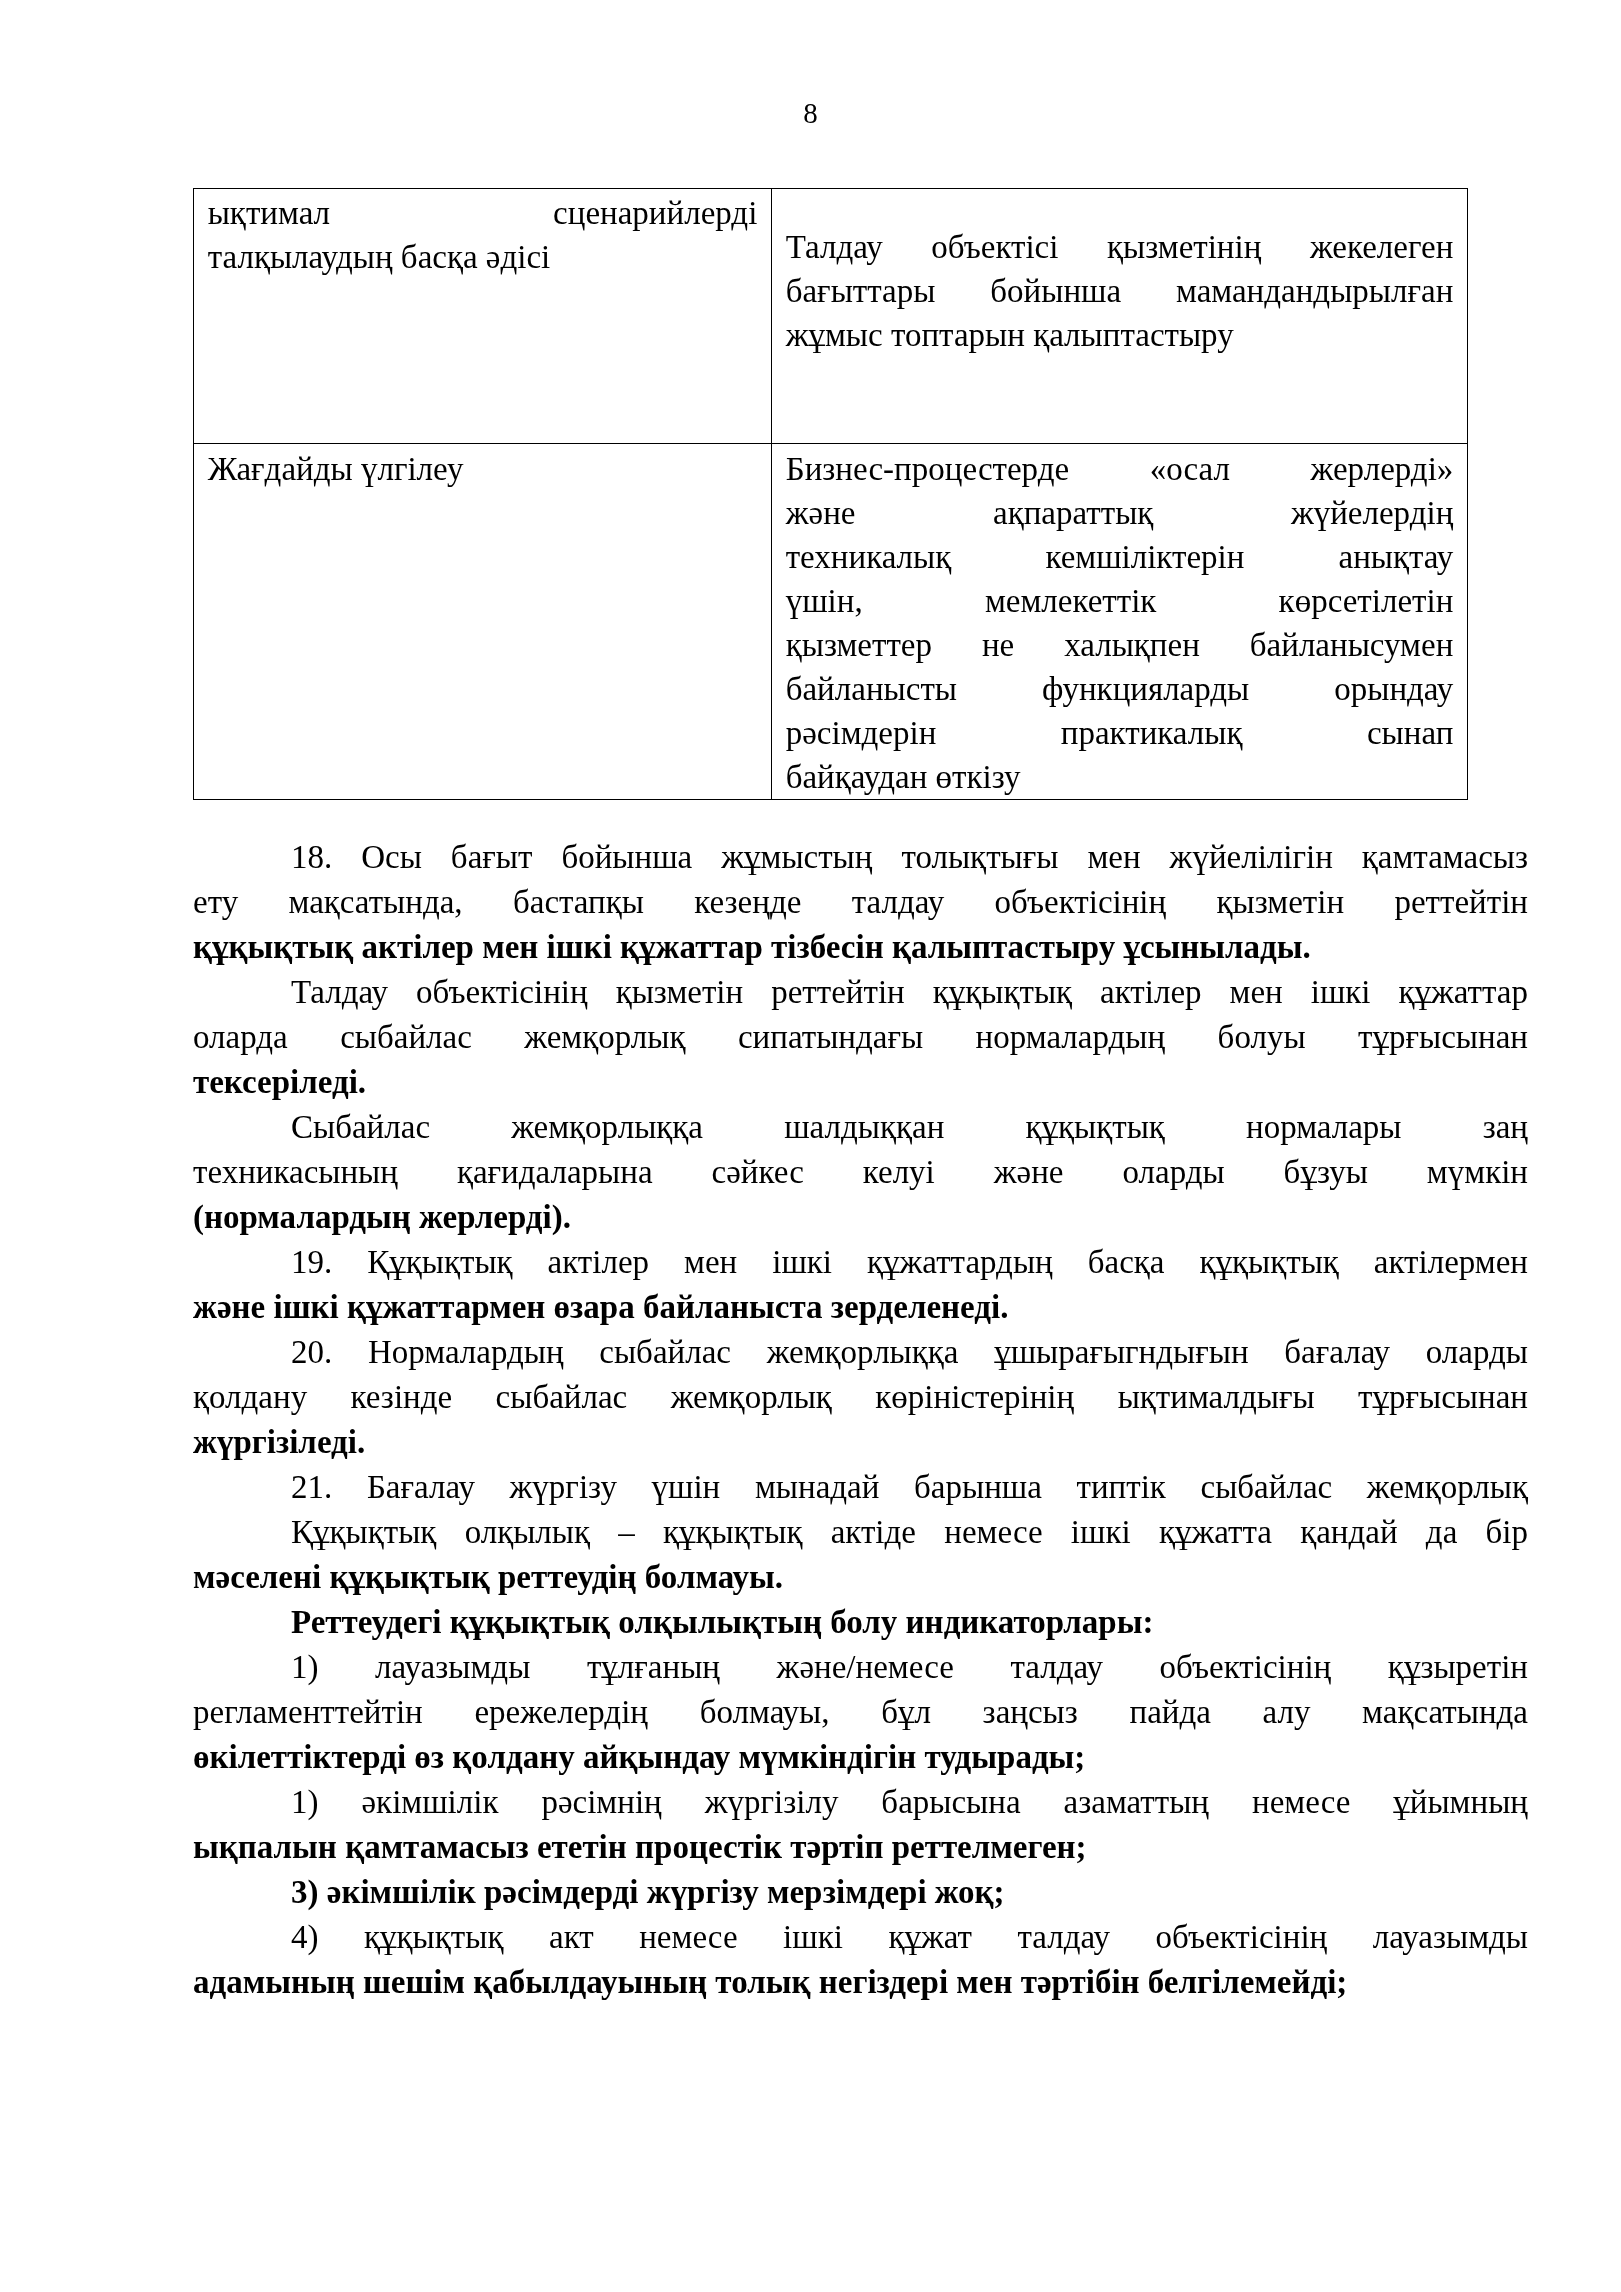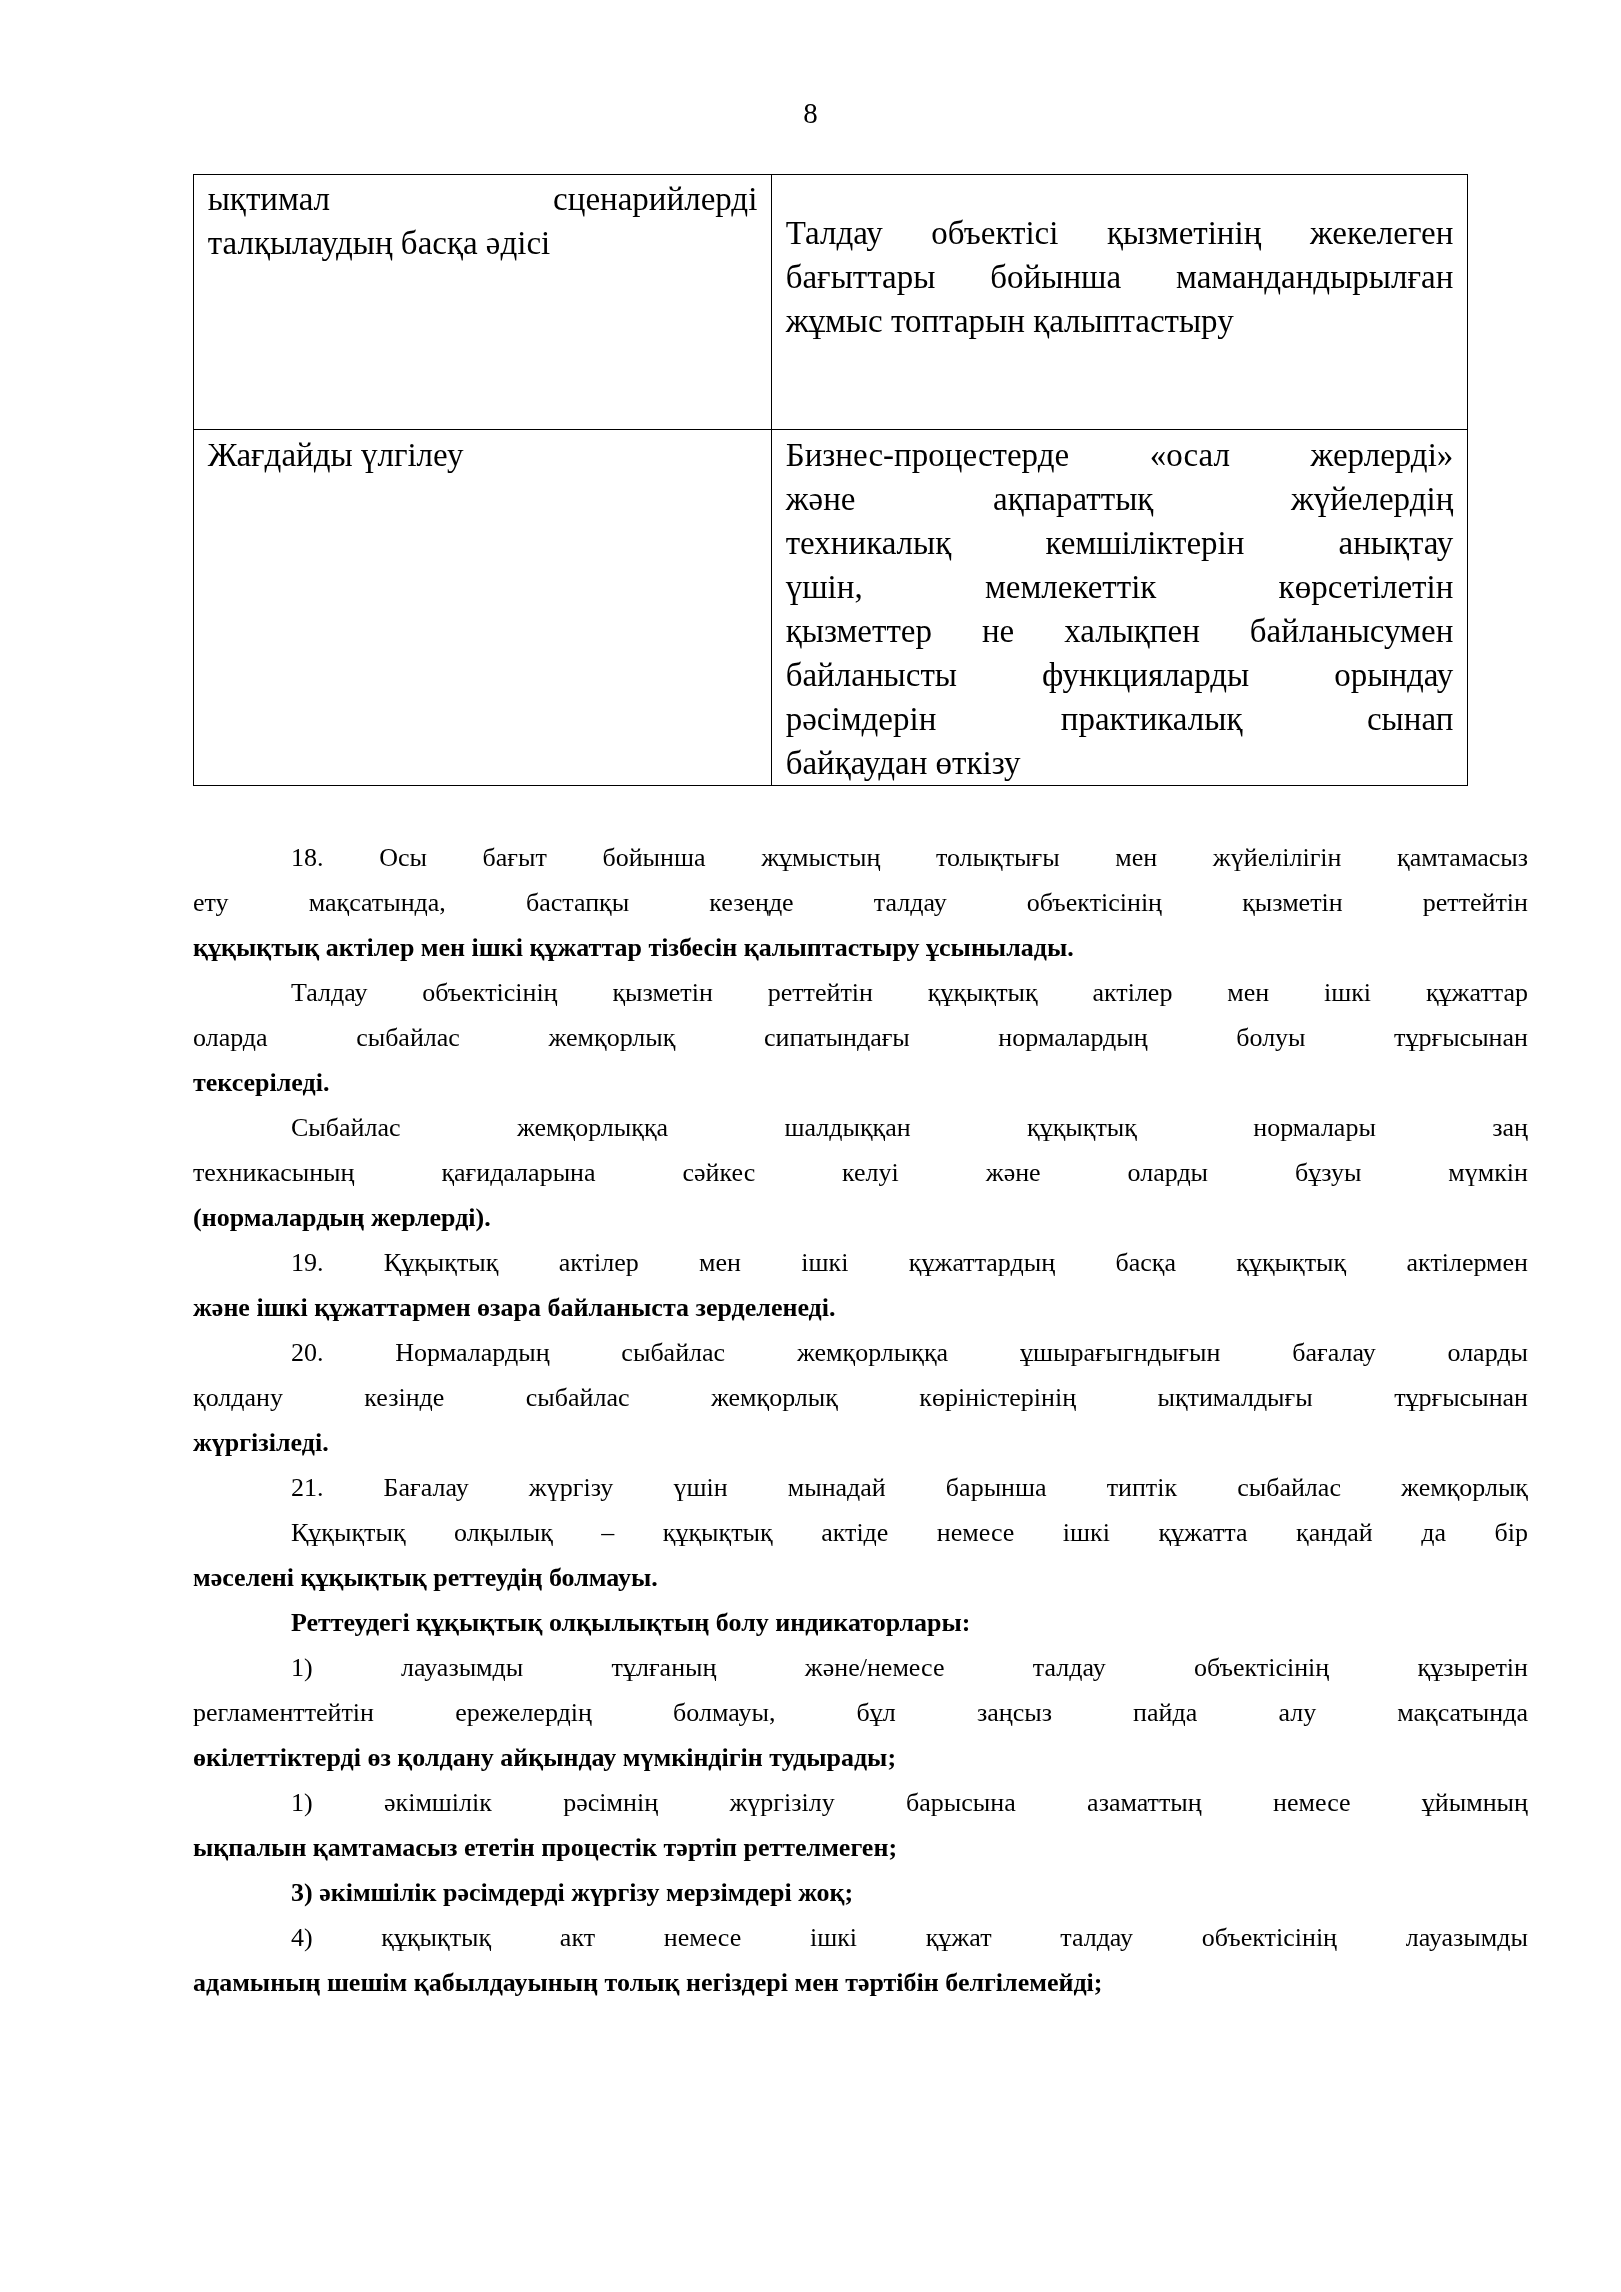--- a/index.html
+++ b/index.html
@@ -20,21 +20,21 @@
       top: 96px;
       left: 0;
       width: 1621px;
       text-align: center;
       font-size: 29px;
       line-height: 35px;
     }
     .doc-table {
       position: absolute;
       left: 193px;
-      top: 174px;
+      top: 188px;
       width: 1274px;
       border-collapse: collapse;
       table-layout: fixed;
     }
     .doc-table td {
       border: 1.5px solid #000;
       vertical-align: top;
       font-size: 33px;
       line-height: 44px;
       padding: 0 13.7px 0 13.7px;
@@ -54,21 +54,21 @@
     }
     .last-line {
       display: block;
       text-align: left;
     }
     .body-text {
       position: absolute;
       left: 193px;
       top: 835px;
       width: 1335px;
-      font-size: 26px;
+      font-size: 33px;
       line-height: 45px;
     }
     .para {
       margin: 0;
       text-indent: 98px;
       text-align: justify;
     }
     .para .jl {
       display: block;
       text-align: justify;

